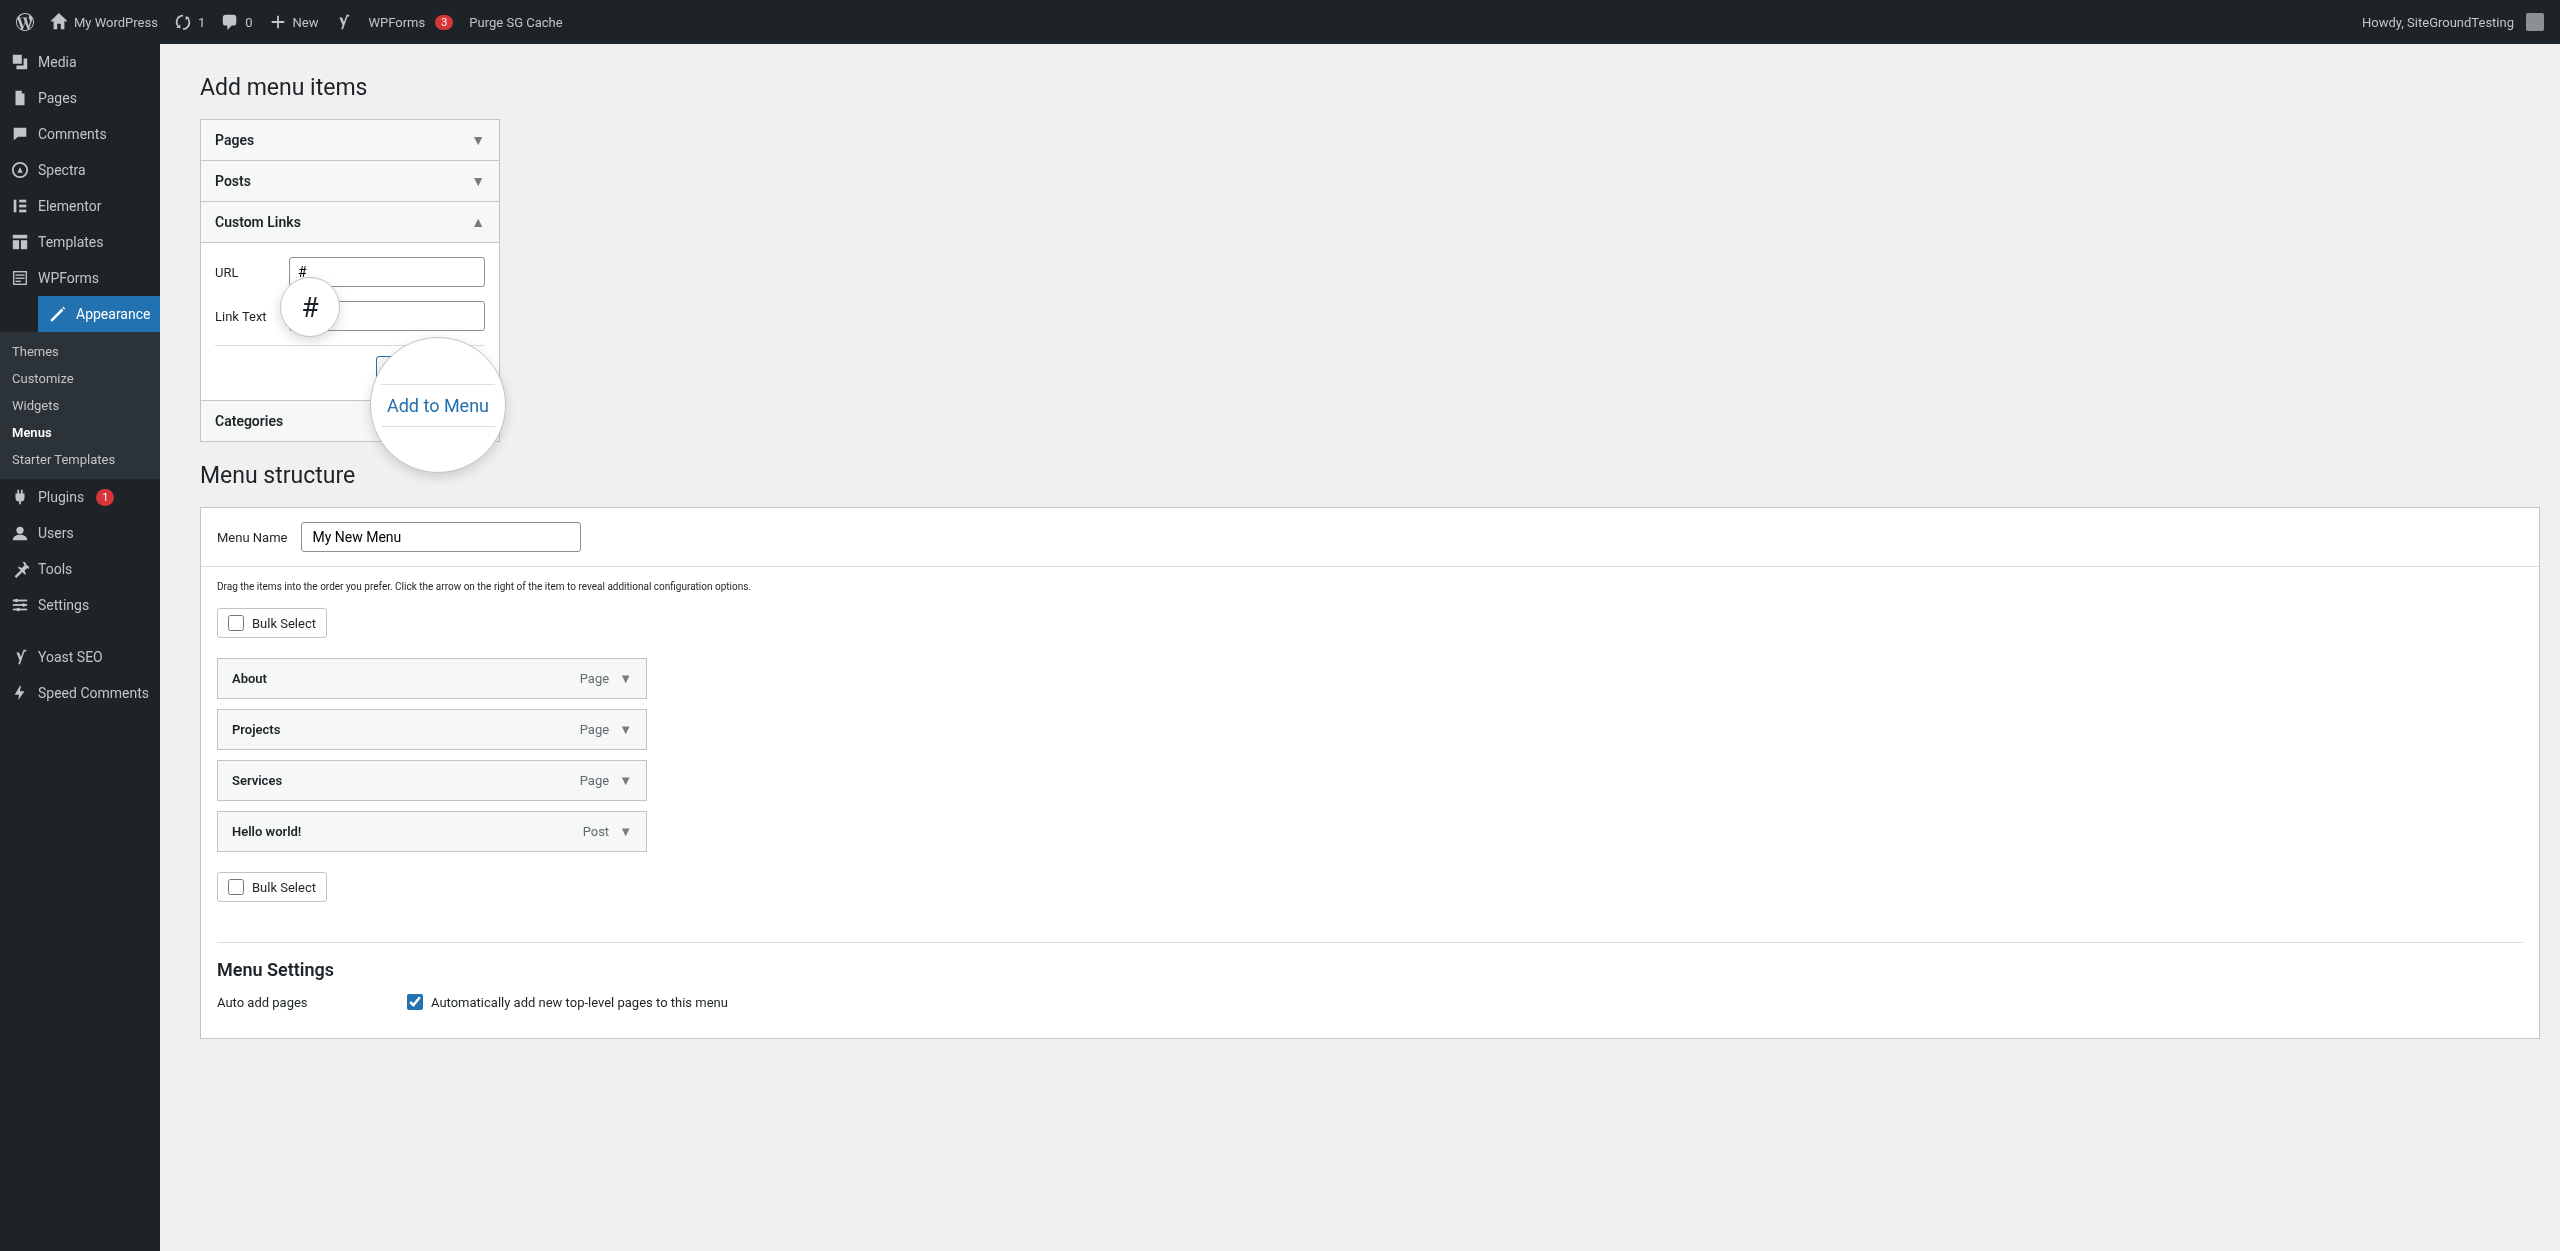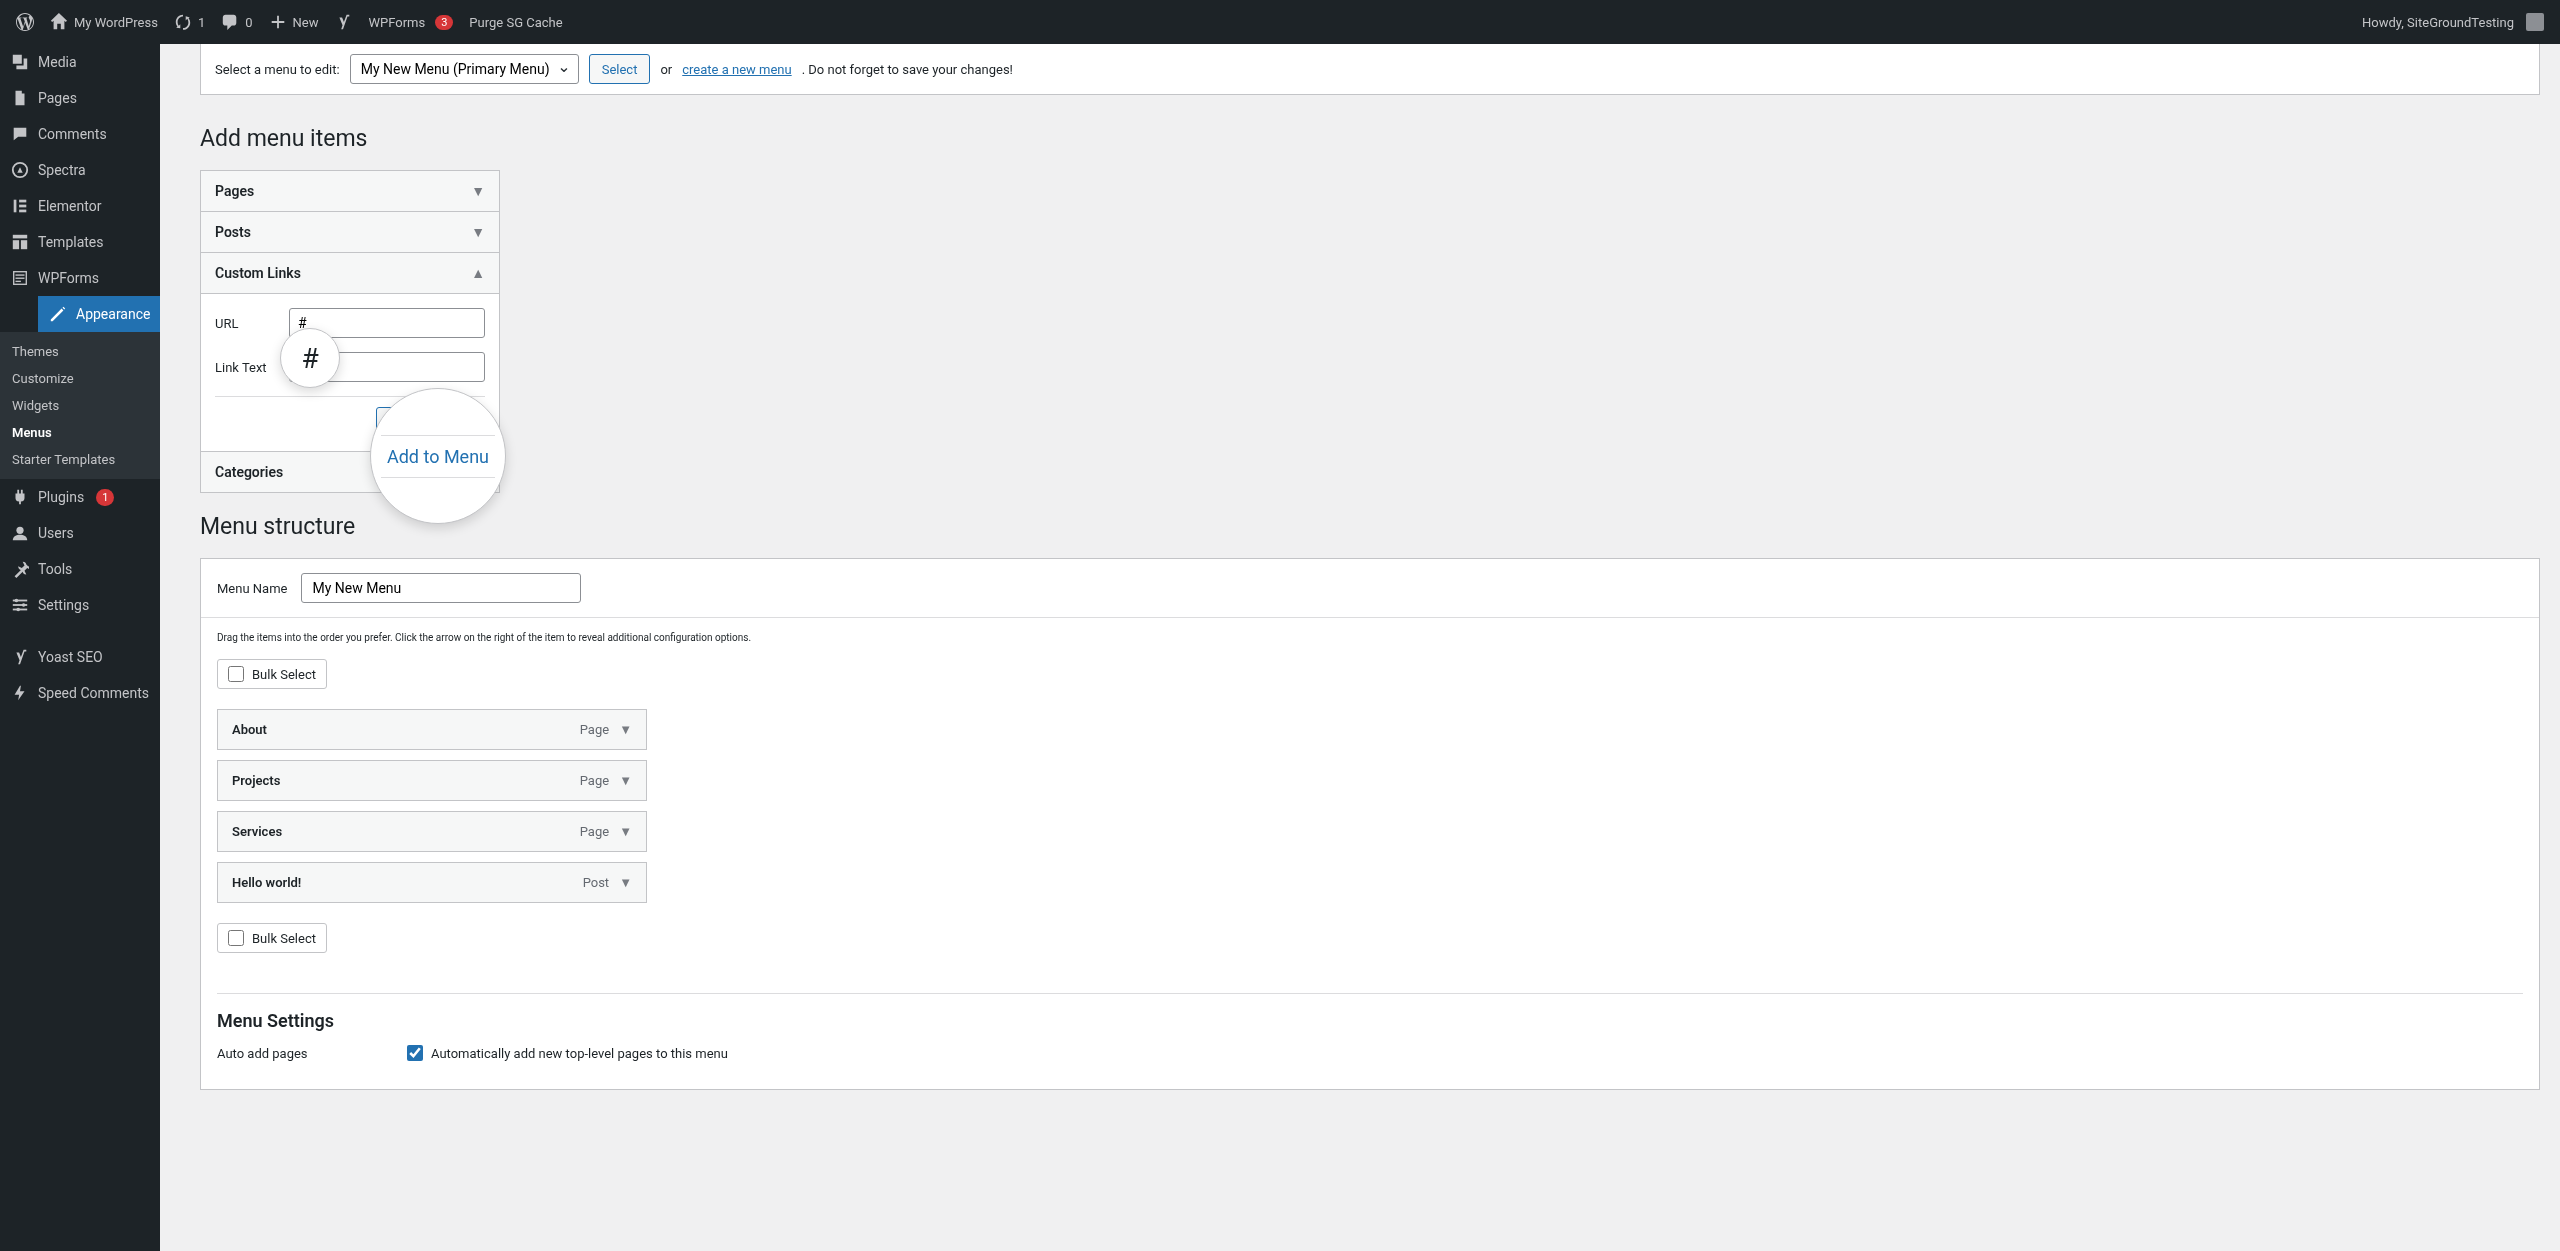--- a/index.html
+++ b/index.html
@@ -280,32 +280,20 @@
       <span class="sidebar-icon">
           <svg viewBox="0 0 20 20">
             <path d="M10 2L4 12h5l-1 6 7-10h-5l1-6z"></path>
           </svg>
         </span>
       <span>Speed Comments</span>
     </div>
   </div>
 
   <div class="main">
-    <div class="menu-selector">
-      <span>Select a menu to edit:</span>
-      <span class="select-wrap">
-        <select>
-          <option>My New Menu (Primary Menu)</option>
-        </select>
-      </span>
-      <button class="btn-secondary">Select</button>
-      <span>or</span>
-      <span class="link">create a new menu</span>
-        <span>. Do not forget to save your changes!</span>
-    </div>
 
     <div class="columns">
 
       <div class="col-left">
         <h2 class="section-title">Add menu items</h2>
         <div class="col-left-wrap">
           <div class="accordion">
             <div class="accordion-item">
               <div class="accordion-header">
                 <span>Pages</span>

